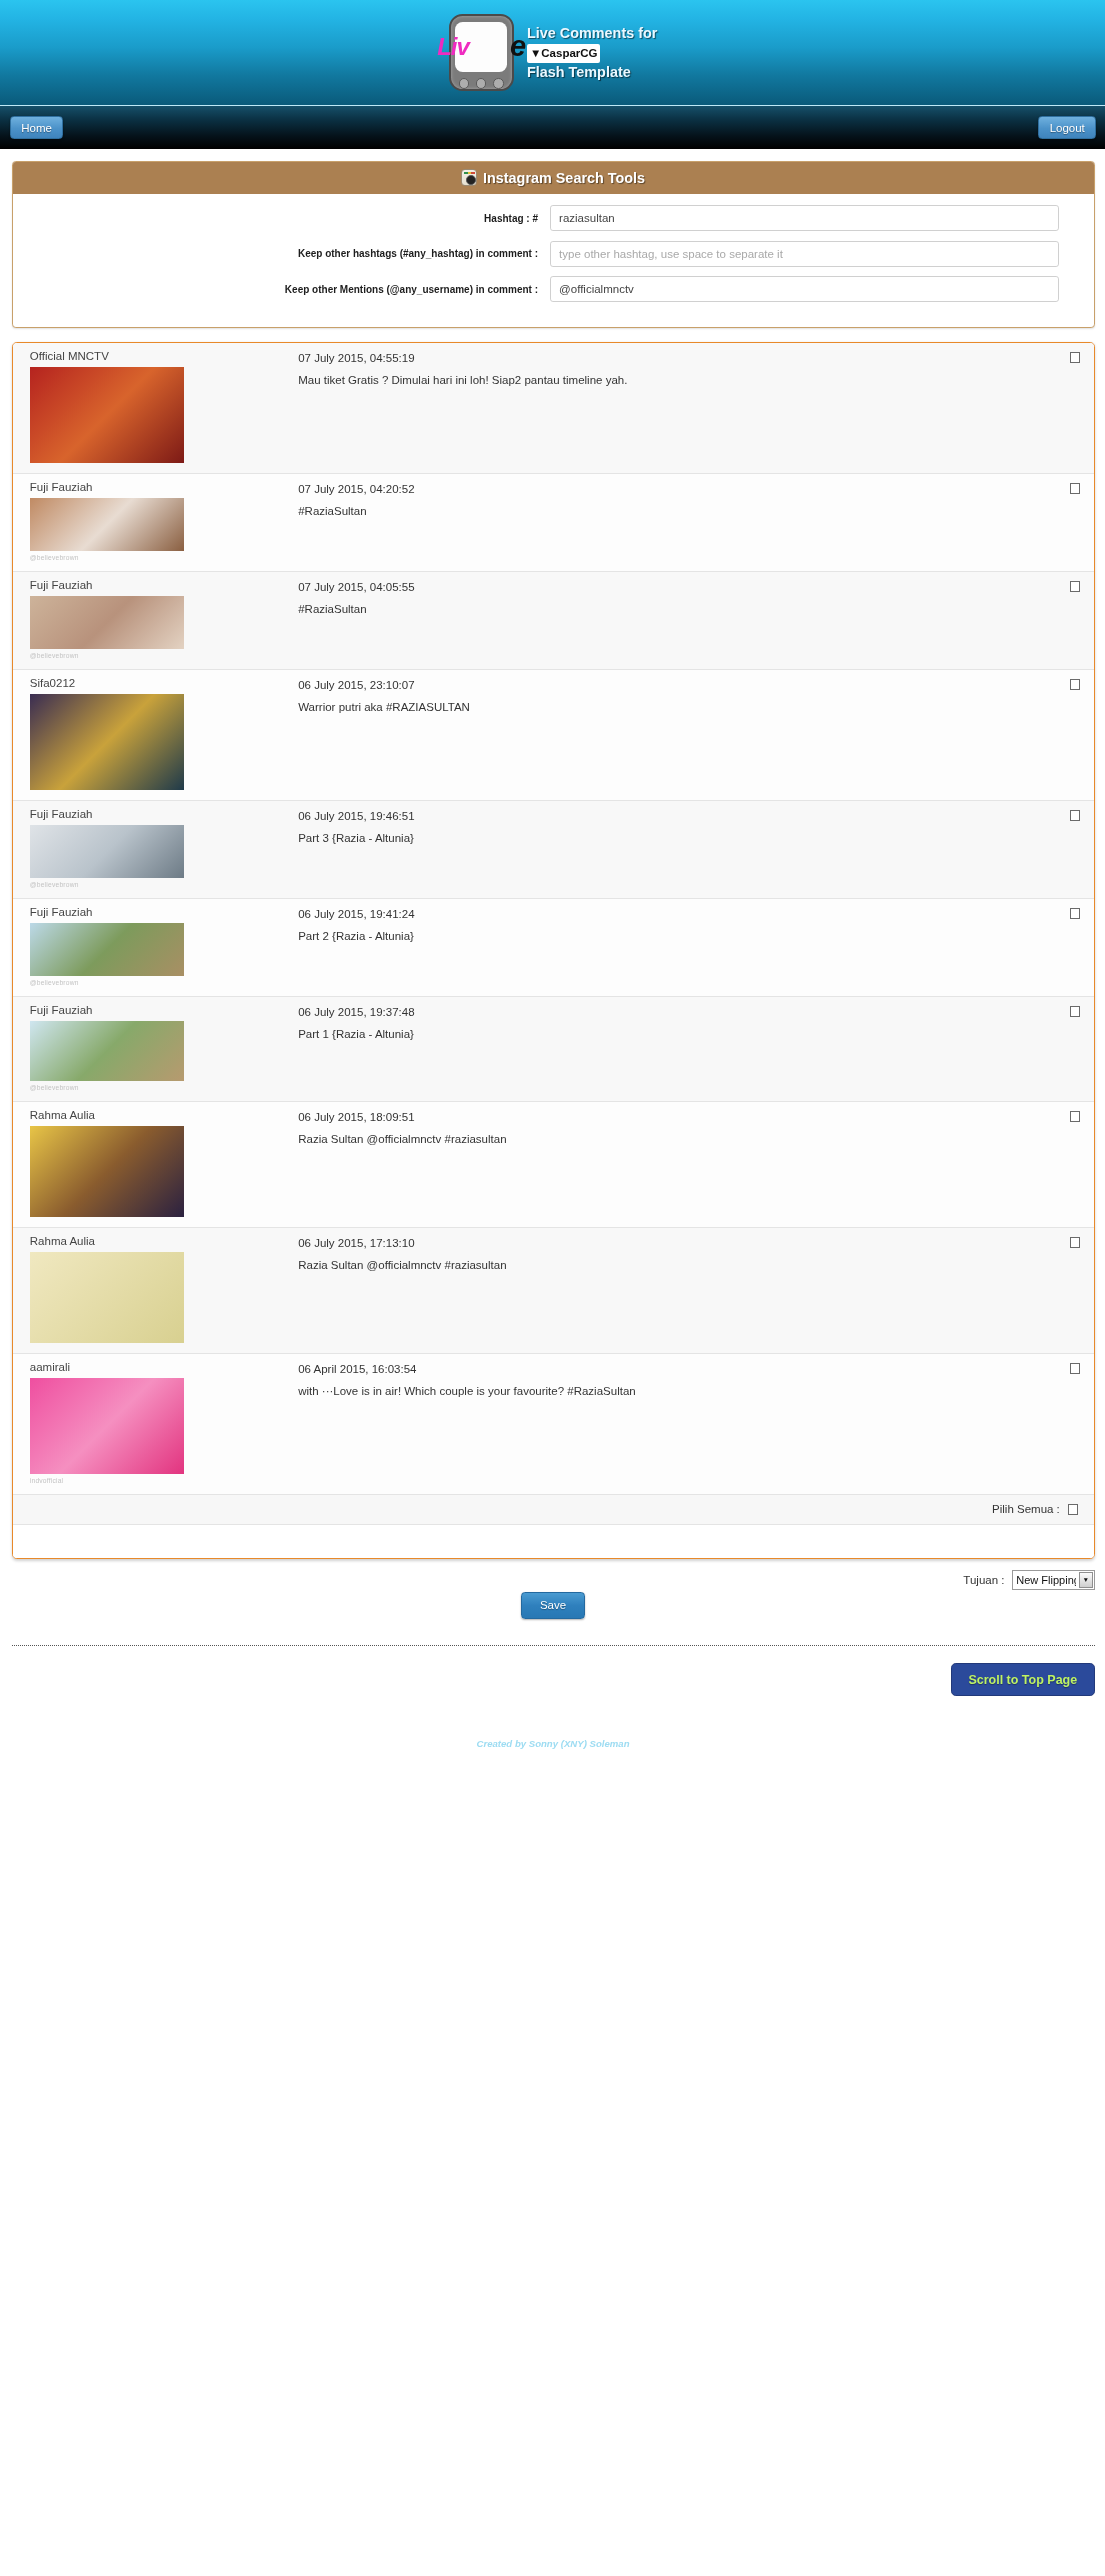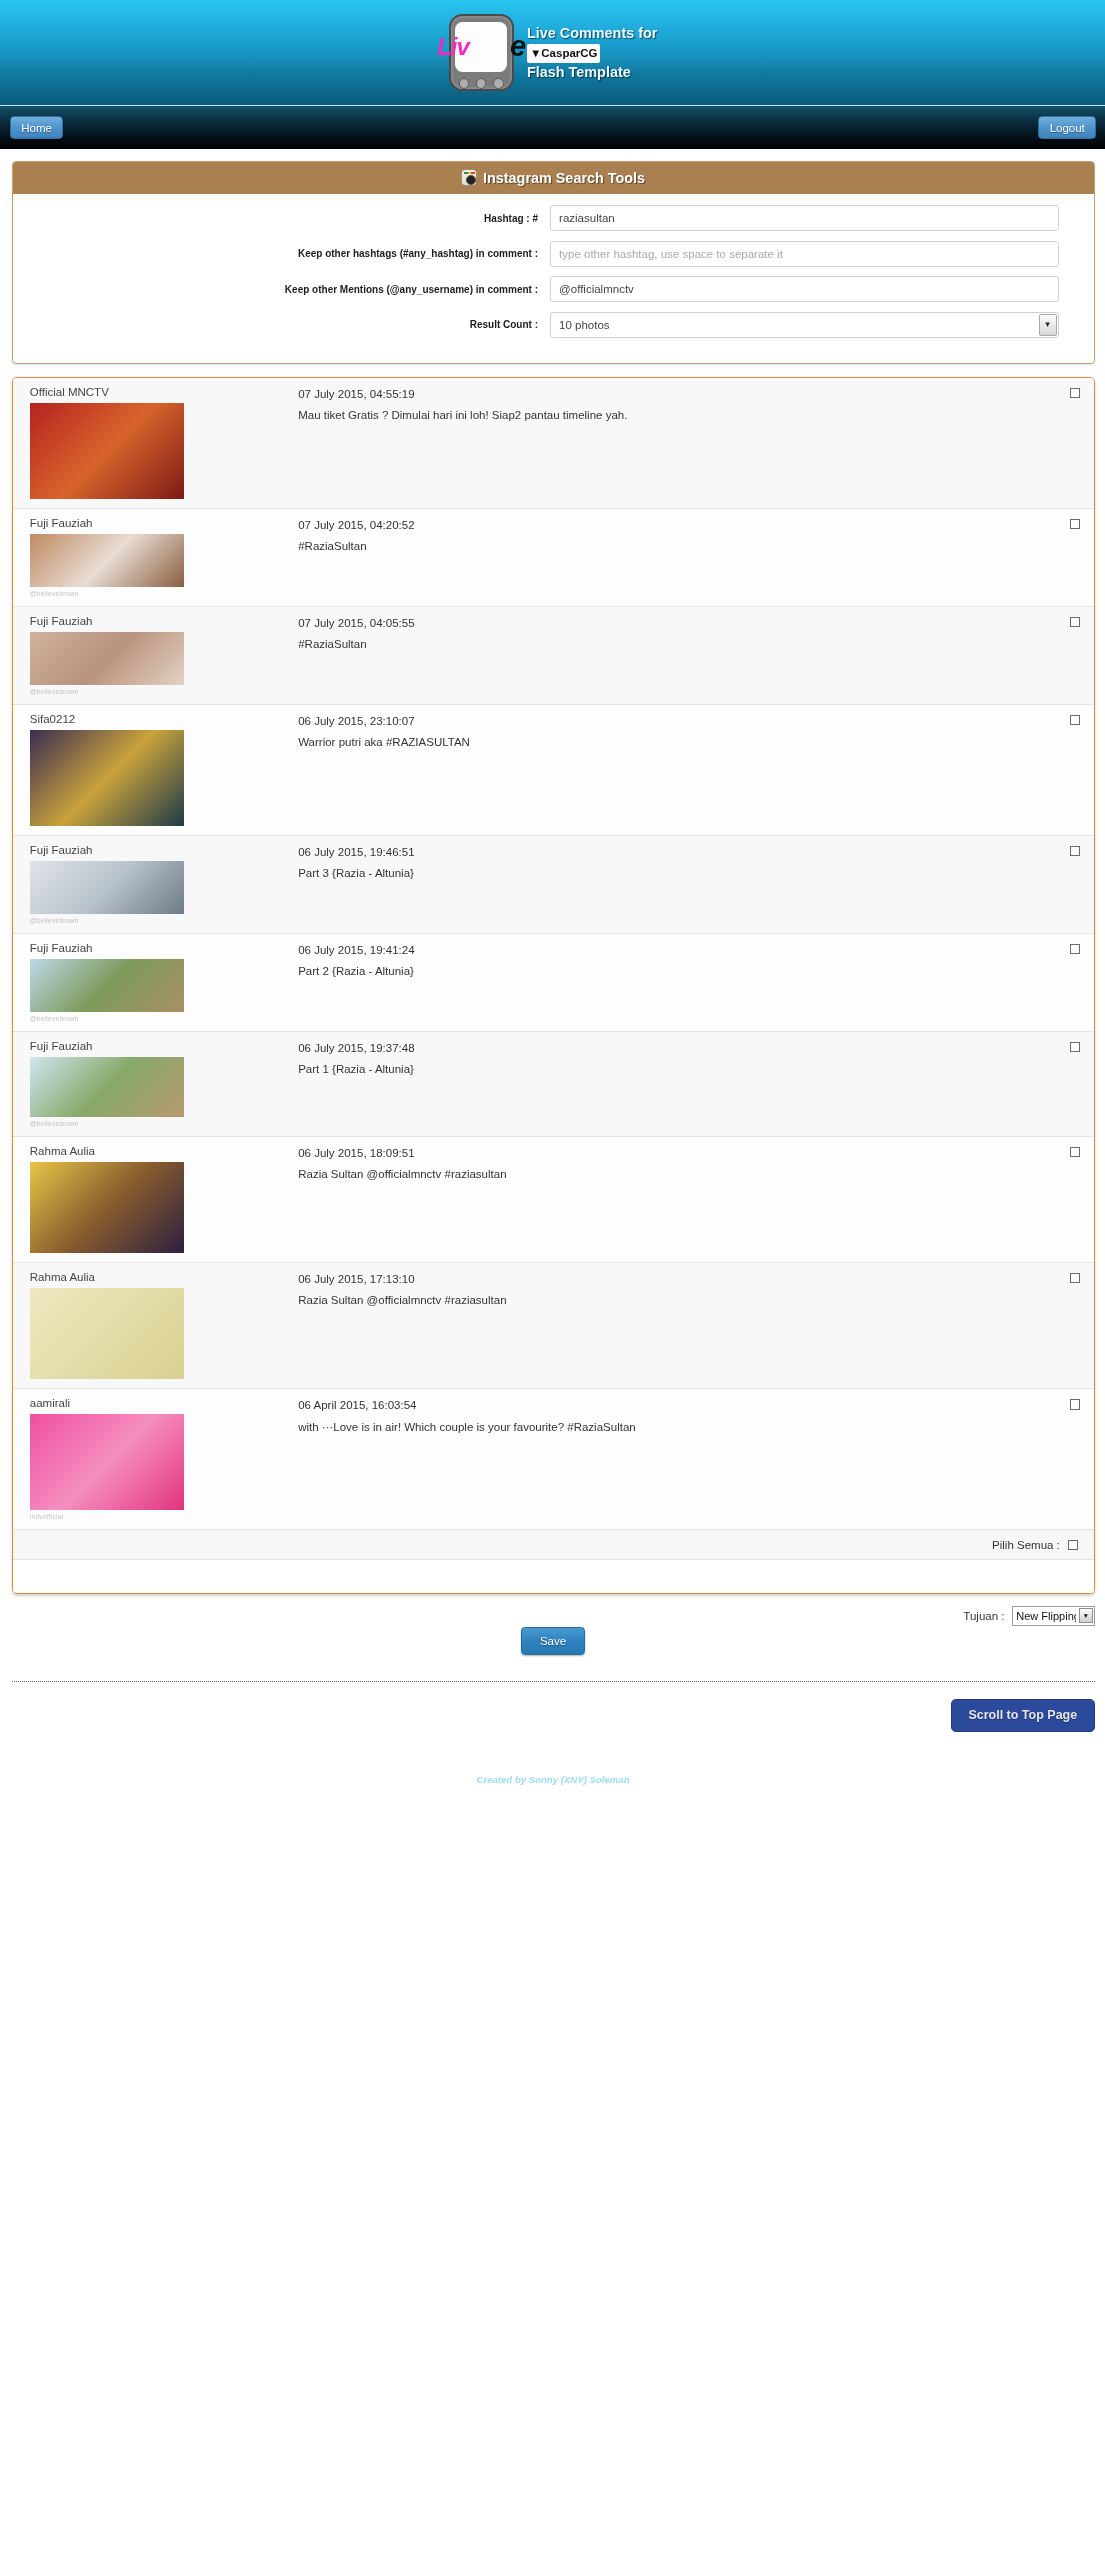--- a/index.html
+++ b/index.html
@@ -194,21 +194,21 @@
   .save-wrap{ position:absolute;left:0;right:0;top:25px;display:flex;justify-content:center; }
 
   .dotted-sep{
     margin:15.4px 11.5px 0 11.5px;
     border-top:1.9px dotted #555;
     height:0;
   }
   #scroll-area{ margin:17.3px 11.5px 0 11.5px; display:flex; justify-content:flex-end; }
   .btn-navy{
     background:#2b4a9b;border:1px solid #22397a;border-radius:4.8px;
-    color:#e5e5e5;font-weight:bold;font-size:12.5px;padding:8.6px 16.3px;cursor:pointer;
+    color:#bef264;font-weight:bold;font-size:12.5px;padding:8.6px 16.3px;cursor:pointer;
     text-shadow:0 1px 1px rgba(0,0,0,.35);
   }
   #credit{
     margin-top:42px;text-align:center;
     color:#9ddcf2;font-weight:bold;font-style:italic;font-size:9.6px;
     text-shadow:0 1px 0 rgba(255,255,255,.6);
   }
 </style>
 </head>
 <body>
@@ -256,29 +256,20 @@
     <div class="frow">
       <div class="flabel">Keep other hashtags (#any_hashtag) in comment :</div>
       <input class="finput" type="text" placeholder="type other hashtag, use space to separate it" style="">
     </div>
 
     <div class="frow">
       <div class="flabel">Keep other Mentions (@any_username) in comment :</div>
       <input class="finput" type="text" value="@officialmnctv" style="">
     </div>
 
-    <div class="frow">
-      <div class="flabel">Result Count :</div>
-      <div class="sel-wrap">
-        <select class="fselect">
-          <option>10 photos</option>
-        </select>
-        <span class="sel-arrow">▼</span>
-      </div>
-    </div>
 
   </div>
 </div>
 
 <div id="results">
   <div id="rows-host">
       <div class="res-row">
         <div class="col-user">
           <div class="uname">Official MNCTV</div>
           <div class="thumb">

